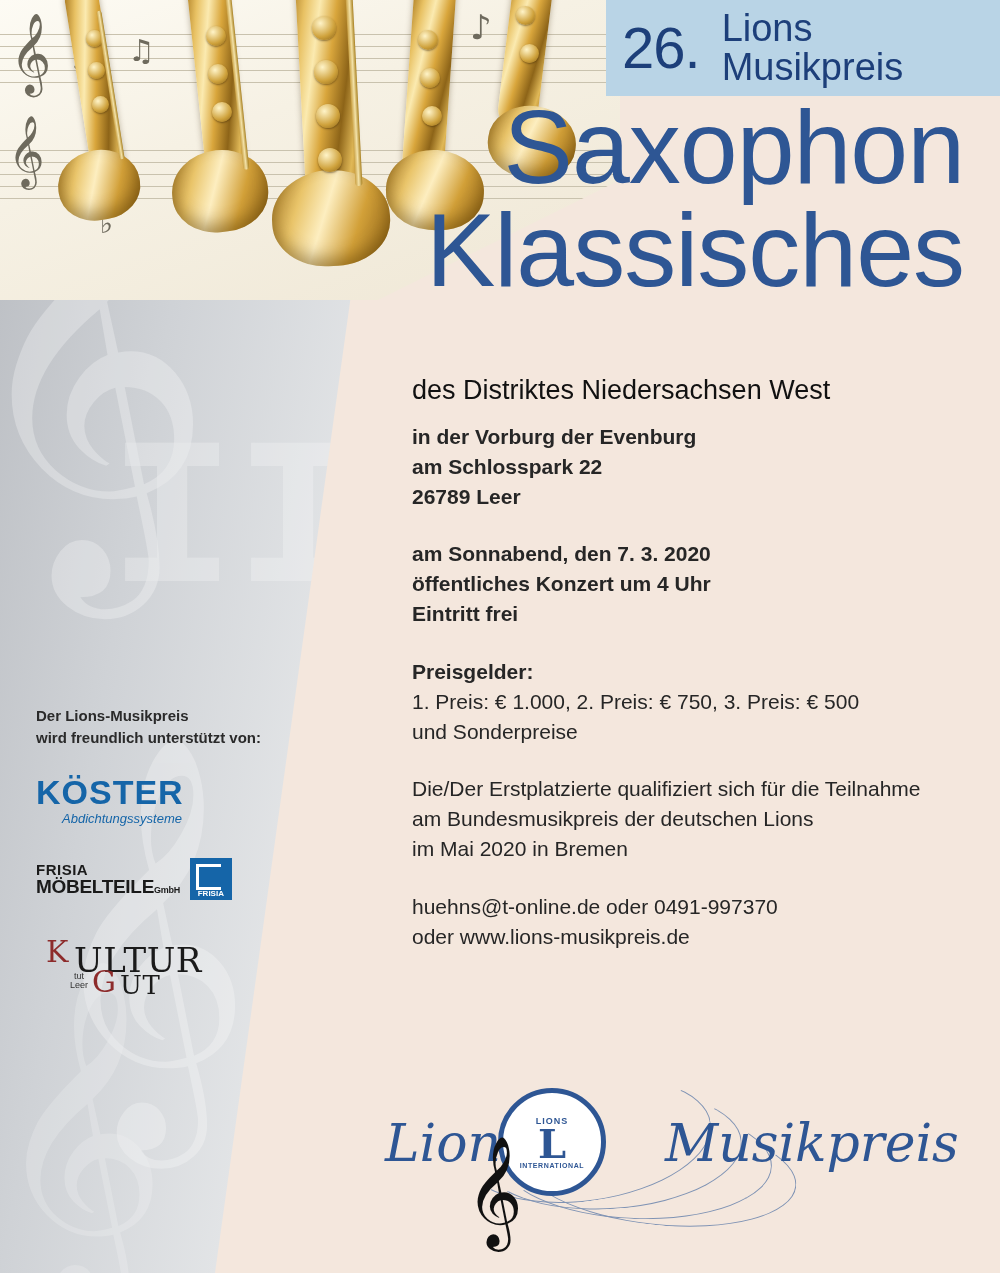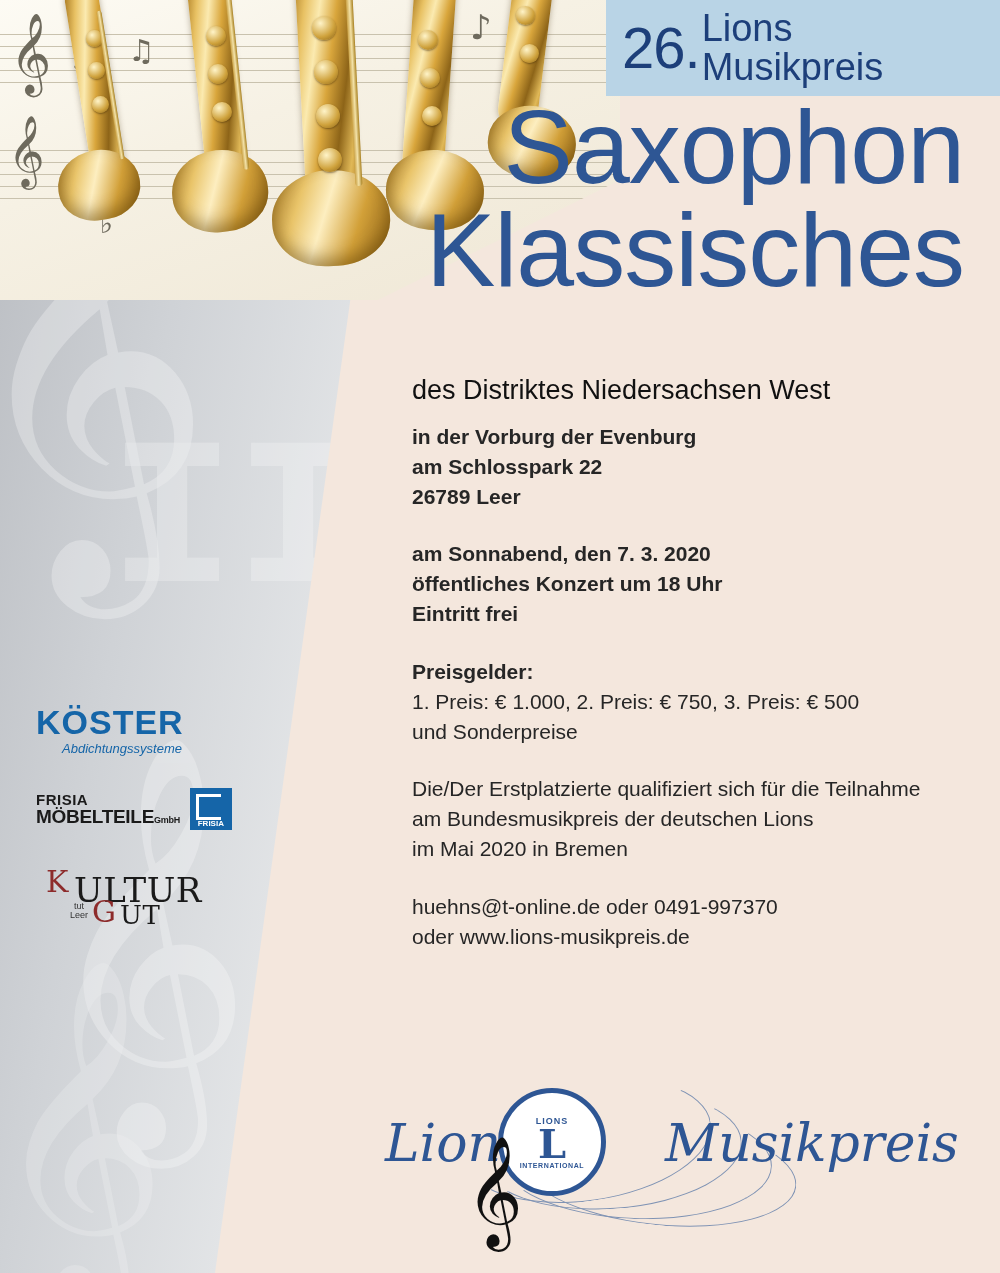--- a/index.html
+++ b/index.html
@@ -113,20 +113,21 @@
     position: absolute;
     right: 0;
     top: 0;
     width: 394px;
     height: 96px;
     background: #b9d4e6;
     display: flex;
     align-items: center;
     padding-left: 16px;
     box-sizing: border-box;
+    gap: 20px;
   }
   .hdr-num {
     font-size: 58px;
     font-weight: 400;
     color: #1d3f7a;
     letter-spacing: -1px;
     line-height: 1;
     padding-right: 2px;
   }
   .hdr-words {
@@ -458,21 +459,21 @@
     <div class="subtitle">des Distriktes Niedersachsen West</div>
 
     <div class="blk bold">
       <span class="line">in der Vorburg der Evenburg</span>
       <span class="line">am Schlosspark 22</span>
       <span class="line">26789 Leer</span>
     </div>
 
     <div class="blk bold">
       <span class="line">am Sonnabend, den 7. 3. 2020</span>
-      <span class="line">öffentliches Konzert um 18 Uhr</span>
+      <span class="line">öffentliches Konzert um 4 Uhr</span>
       <span class="line">Eintritt frei</span>
     </div>
 
     <div class="blk">
       <span class="lbl">Preisgelder:</span>
       <span class="line">1. Preis: € 1.000, 2. Preis: € 750, 3. Preis: € 500</span>
       <span class="line">und Sonderpreise</span>
     </div>
 
     <div class="blk">
@@ -481,20 +482,24 @@
       <span class="line">im Mai 2020 in Bremen</span>
     </div>
 
     <div class="blk">
       <span class="line">huehns@t-online.de oder 0491-997370</span>
       <span class="line">oder www.lions-musikpreis.de</span>
     </div>
   </div>
 
   <div class="sponsors">
+    <div class="sponsor-intro">
+      <div>Der Lions-Musikpreis</div>
+      <div>wird freundlich unterstützt von:</div>
+    </div>
 
     <div class="logo-koester">
       <div class="main">KÖSTER</div>
       <div class="sub">Abdichtungssysteme</div>
     </div>
 
     <div class="logo-frisia">
       <div class="txt">
         <div class="l1">FRISIA</div>
         <div class="l2">

